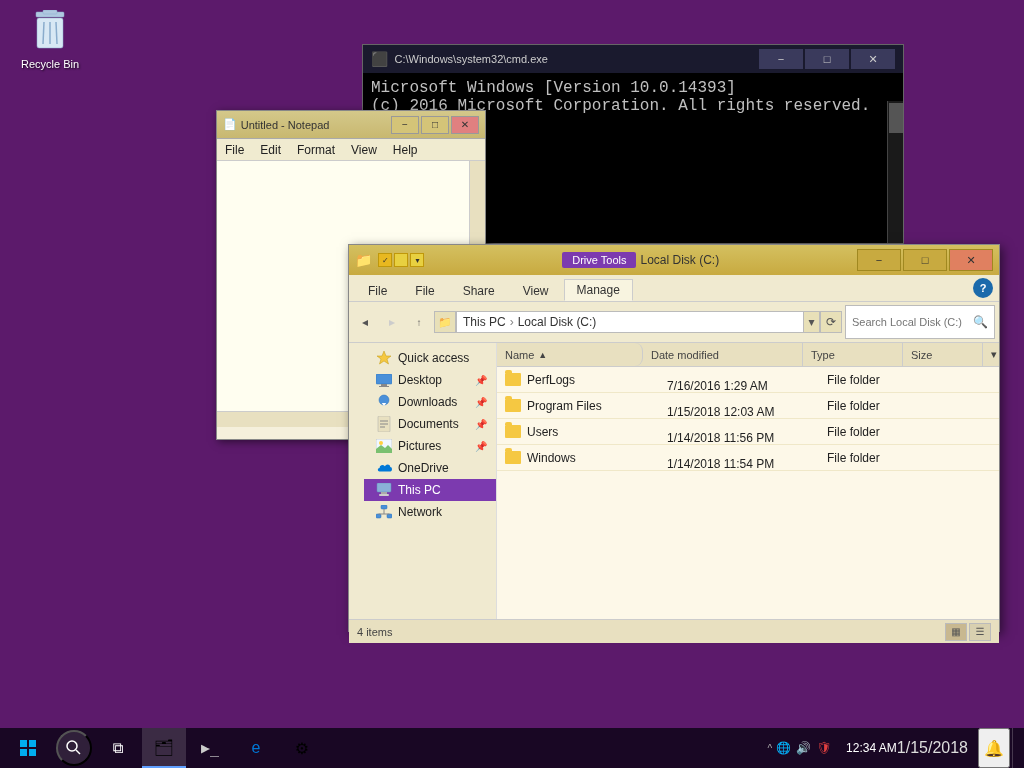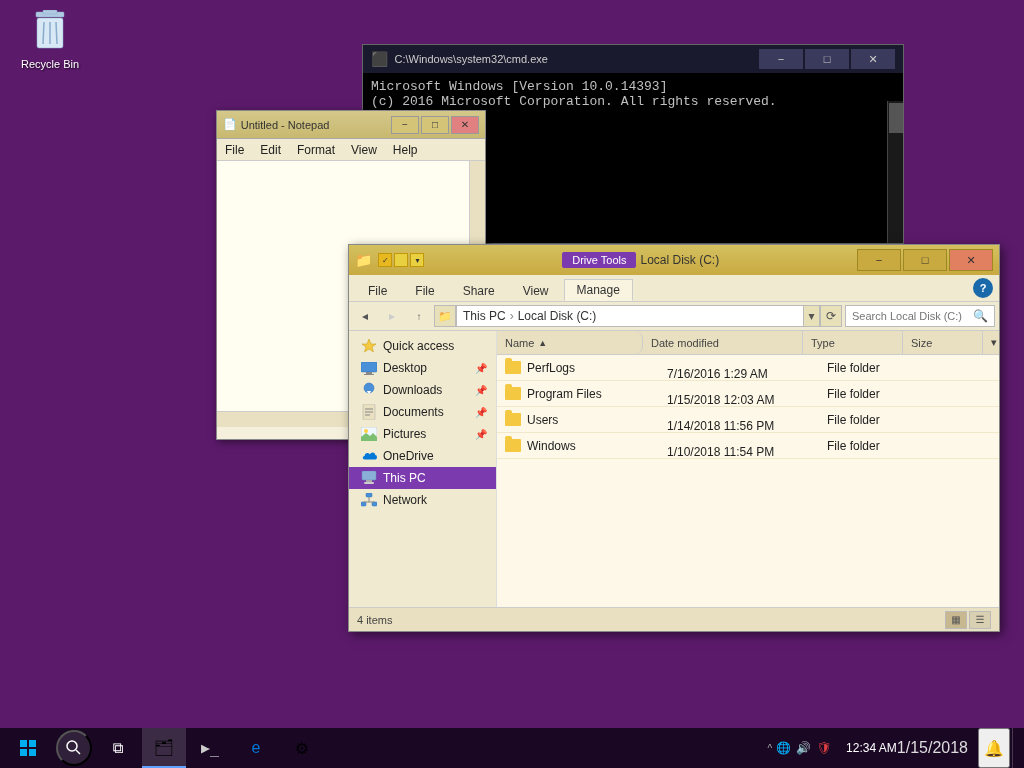--- a/index.html
+++ b/index.html
@@ -82,21 +82,21 @@
       font-size: 11px;
       cursor: pointer;
       display: flex;
       align-items: center;
       justify-content: center;
     }
     .cmd-content {
       background: #000;
       color: #c0c0c0;
       font-family: 'Consolas', 'Courier New', monospace;
-      font-size: 13px;
+      font-size: 16px;
       padding: 6px 8px;
       height: calc(100% - 28px);
       overflow: hidden;
     }
     .cmd-scrollbar {
       position: absolute;
       right: 0;
       top: 28px;
       width: 16px;
       height: calc(100% - 28px);
@@ -365,21 +365,21 @@
       border: 1px solid transparent;
       cursor: pointer;
       display: flex;
       align-items: center;
       justify-content: center;
       color: #555;
       font-size: 12px;
     }
     .search-box {
       width: 150px;
-      height: 22px;
+      height: 34px;
       background: white;
       border: 1px solid #bbb;
       display: flex;
       align-items: center;
       padding: 0 6px;
       gap: 4px;
     }
     .search-input {
       border: none;
       background: transparent;
@@ -404,20 +404,21 @@
       padding: 4px 0;
     }
     .sidebar-item {
       display: flex;
       align-items: center;
       padding: 3px 8px 3px 12px;
       cursor: pointer;
       gap: 6px;
       font-size: 12px;
       color: #222;
+      margin-left: 15px;
     }
     .sidebar-item.active {
       background: #7c3aaf;
       color: white;
     }
     .sidebar-icon {
       width: 16px;
       height: 16px;
       flex-shrink: 0;
       display: flex;
@@ -908,21 +909,21 @@
       </div>
       <div class="file-cell date">1/14/2018 11:56 PM</div>
       <div class="file-cell type">File folder</div>
       <div class="file-cell size"></div>
     </div>
             <div class="file-row">
       <div class="file-cell name">
         <div class="folder-icon-small"></div>
         <span>Windows</span>
       </div>
-      <div class="file-cell date">1/10/2018 11:54 PM</div>
+      <div class="file-cell date">1/14/2018 11:54 PM</div>
       <div class="file-cell type">File folder</div>
       <div class="file-cell size"></div>
     </div>
           </div>
       </div>
     </div>
 
     <div class="status-bar">
       <span class="status-text">4 items</span>
       <div class="view-toggles">

